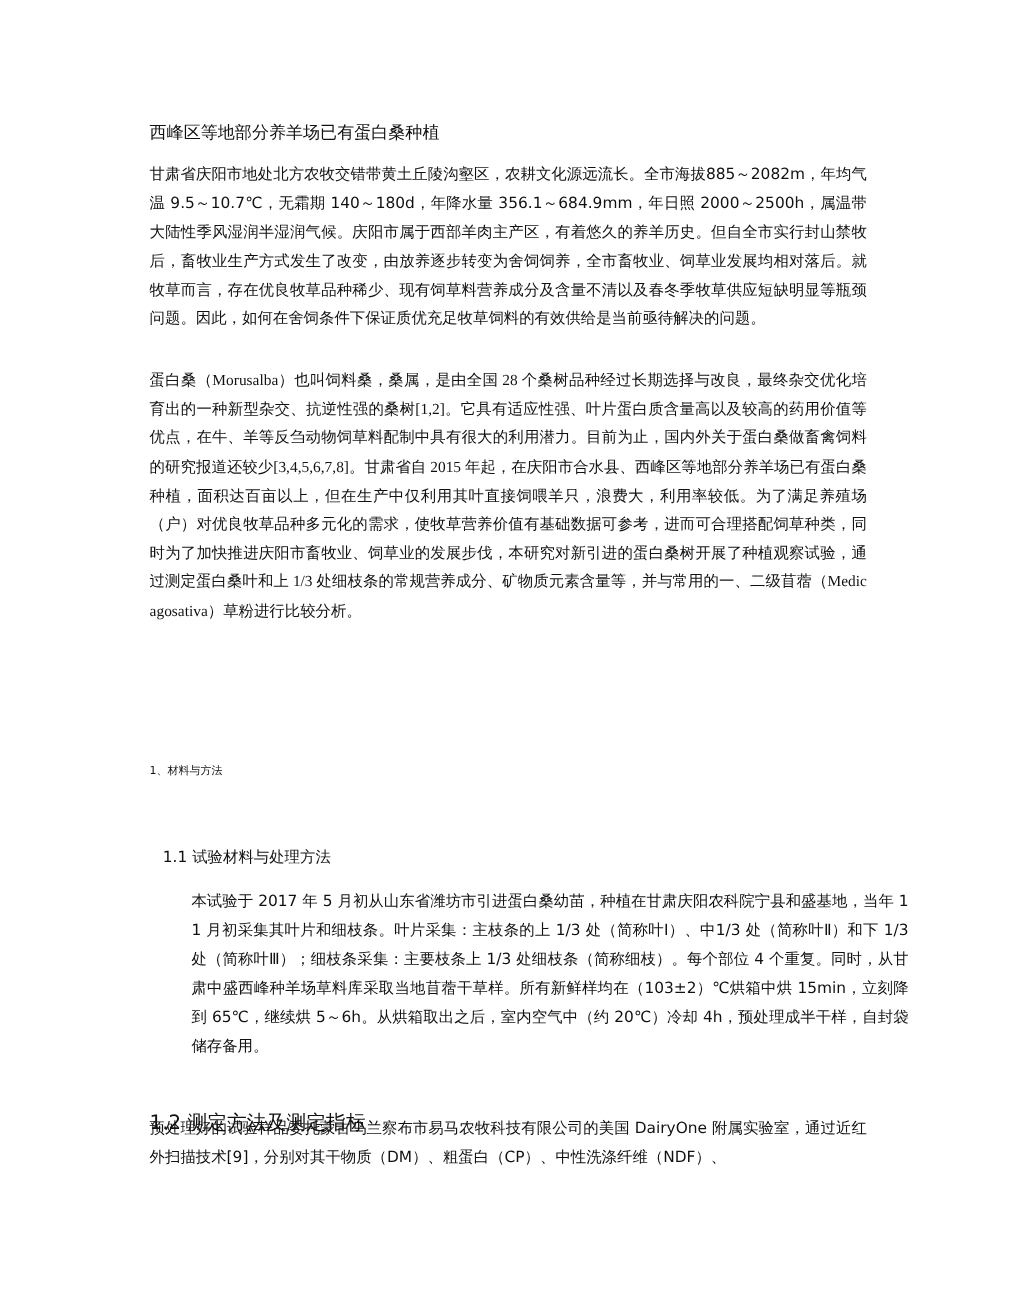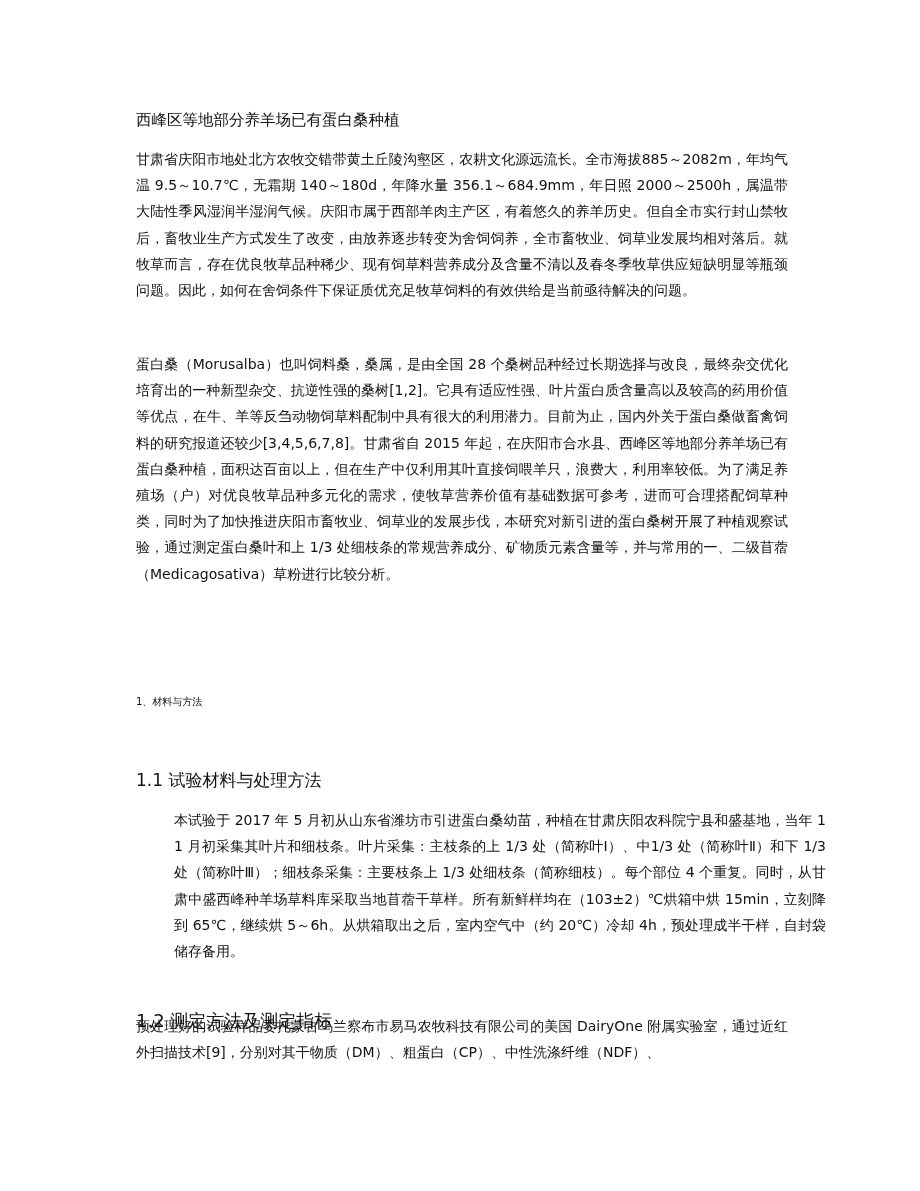--- a/index.html
+++ b/index.html
@@ -34,23 +34,23 @@
       left: 0;
       width: 652px;
       font-size: 14px;
       line-height: 26.2px;
       text-align: justify;
       text-justify: inter-character;
       word-break: break-all;
       margin: 0;
     }
     .p1 { top: 146px; }
-    .p2 { top: 351px; }
+    .p2 { top: 334px; font-family: Liberation Serif, serif; }
     .h1 { position: absolute; top: 690px; left: 0; font-size: 10px; line-height: 24px; }
-    .h11 { position: absolute; top: 768px; left: 0; font-size: 17px; line-height: 24px; }
+    .h11 { position: absolute; top: 768px; left: 12px; font-size: 14px; line-height: 24px; }
     .p3 { top: 807px; margin-left: 38px; }
     .h12 { position: absolute; top: 975px; left: 0; font-size: 18px; line-height: 24px; margin-top: 34px; }
     .p4 { top: 1013px; }
   </style>
 </head>
 <body>
 
 <div class="page">
   <div class="title">西峰区等地部分养羊场已有蛋白桑种植</div>
 

